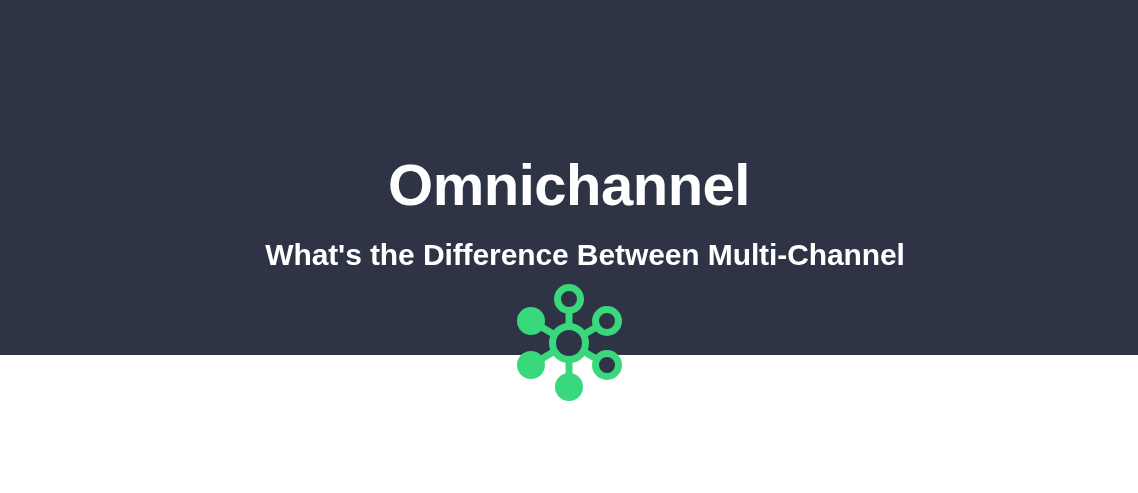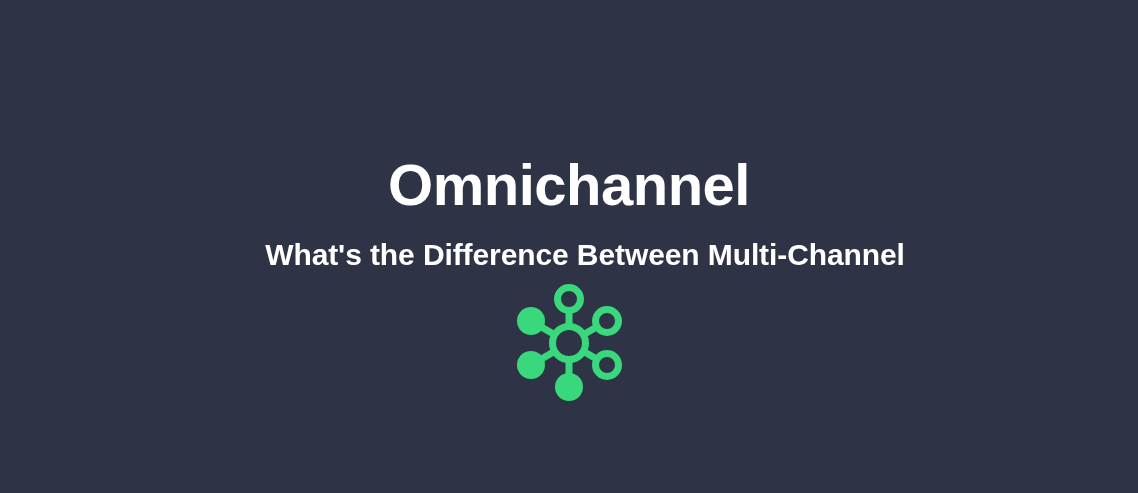--- a/index.html
+++ b/index.html
@@ -8,21 +8,21 @@
   }
   body {
     width: 1138px;
     height: 493px;
     overflow: hidden;
     font-family: "Liberation Sans", sans-serif;
   }
   #hero-banner {
     position: relative;
     width: 1138px;
-    height: 493px;
+    height: 355px;
     background: #2e3446;
     display: flex;
     flex-direction: column;
     align-items: center;
     box-sizing: border-box;
   }
   #hero-title {
     position: absolute;
     top: 114px;
     left: 0;

